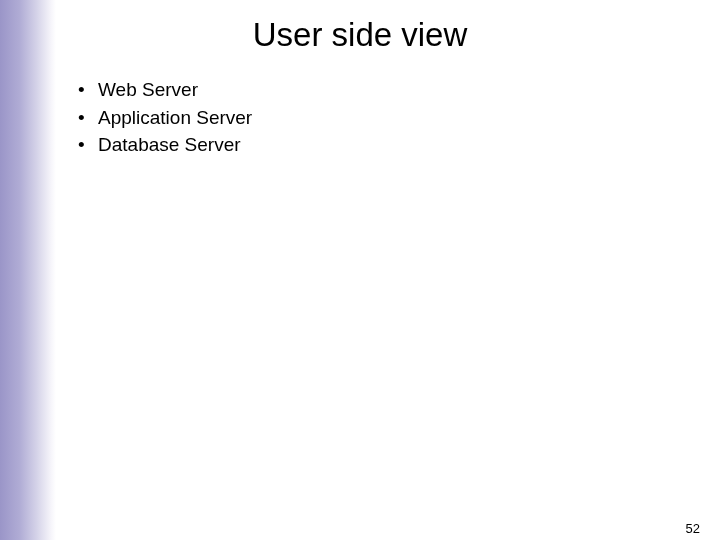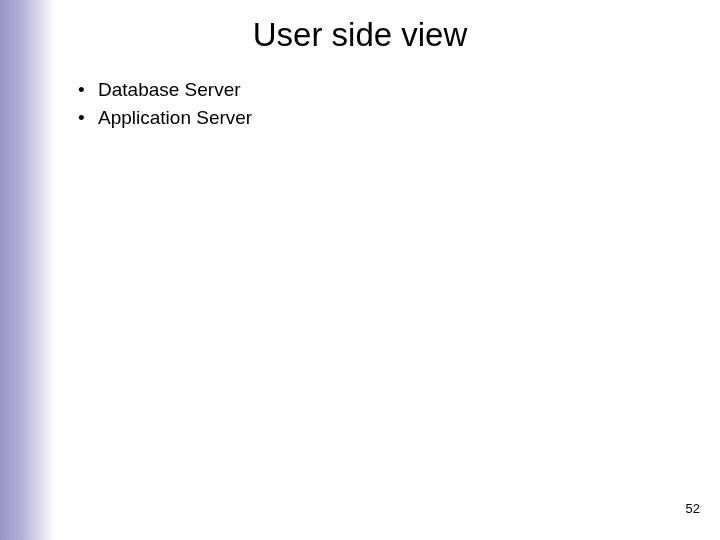--- a/index.html
+++ b/index.html
@@ -64,33 +64,34 @@
     }
     .l2::before {
       content: "•";
       position: absolute;
       left: 0;
       top: 0;
     }
     .page-num {
       position: absolute;
       right: 20px;
-      bottom: 24px;
+      bottom: 4px;
       font-size: 13px;
       color: #000;
       padding-left: 24px;
     }
   </style>
 </head>
 <body>
 
 <div class="side-gradient"></div>
 
 <h1 class="slide-title">User side view</h1>
 
 <div class="content">
   <div class="l2-group">
+    <div class="l2">Web Server</div>
+    <div class="l2">Application Server</div>
     <div class="l2">Database Server</div>
-    <div class="l2">Application Server</div>
   </div>
 </div>
 
 <div class="page-num">52</div>
 
 </body></html>

